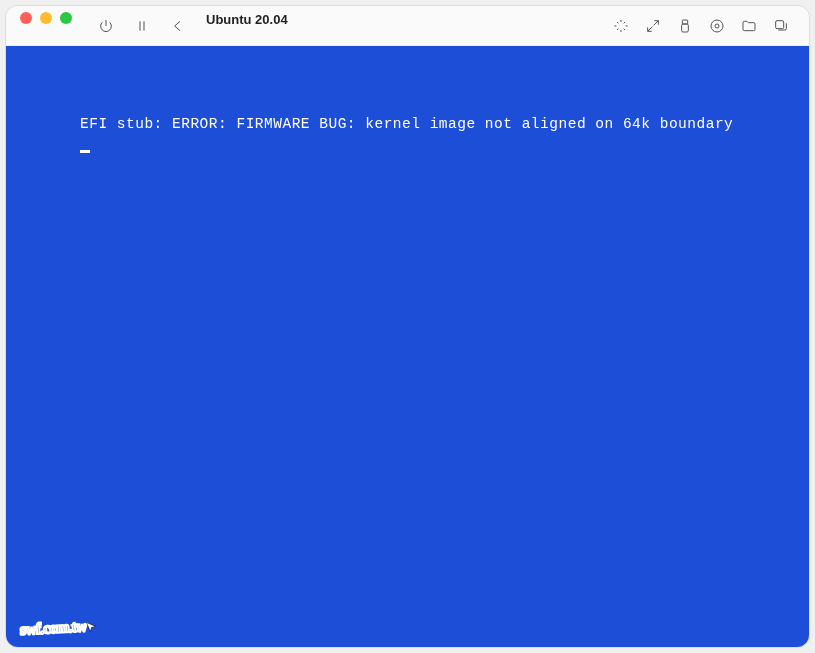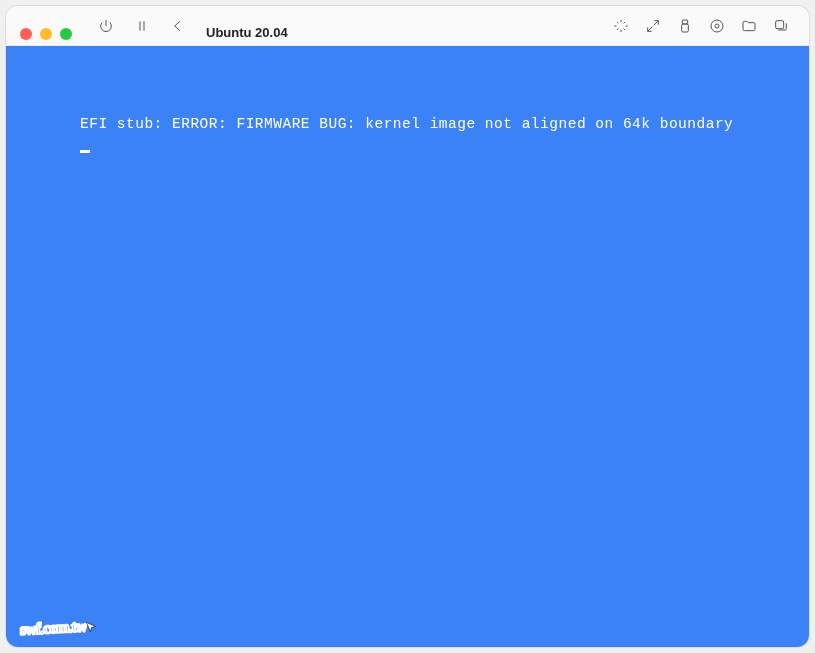--- a/index.html
+++ b/index.html
@@ -32,21 +32,21 @@
       background: #fafafa;
       display: flex;
       align-items: center;
       padding: 0 14px;
       justify-content: space-between;
       border-bottom: 1px solid rgba(0,0,0,0.04);
     }
     
     .titlebar-left {
       display: flex;
-      align-items: flex-end;
+      align-items: flex-start;
       gap: 8px;
     }
     
     .traffic-lights {
       display: flex;
       gap: 8px;
       margin-right: 12px;
     }
     
     .traffic-light {
@@ -86,21 +86,21 @@
     }
     
     .titlebar-right {
       display: flex;
       gap: 4px;
       align-items: center;
     }
     
     .terminal {
       flex: 1;
-      background: #3b82f6;
+      background: #1d4ed8;
       padding: 70px 0 0 74px;
       position: relative;
       overflow: hidden;
     }
     
     .terminal-line {
       font-family: "Courier New", "Lucida Console", monospace;
       font-size: 14.5px;
       color: #ffffff;
       letter-spacing: 0.5px;

